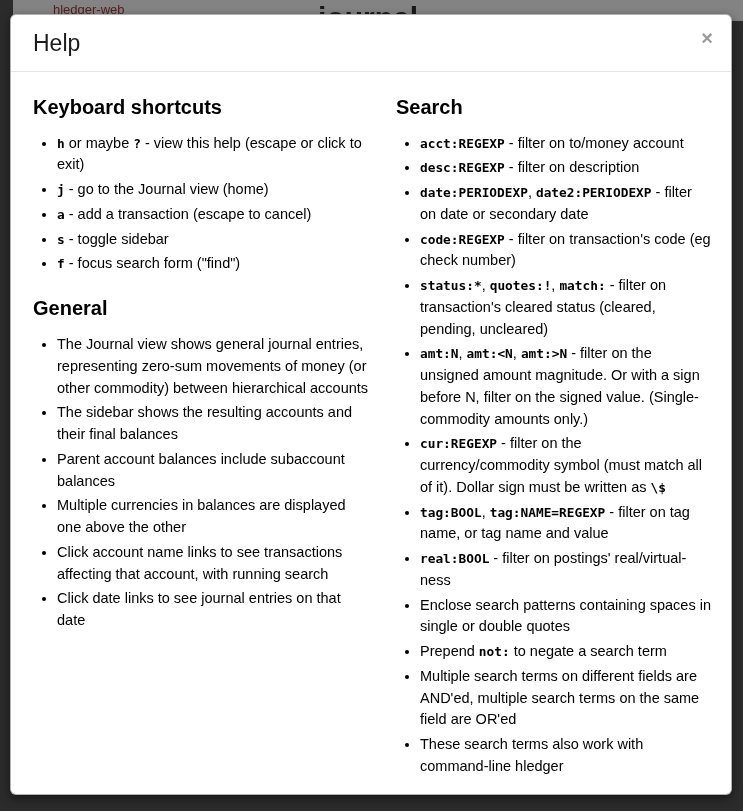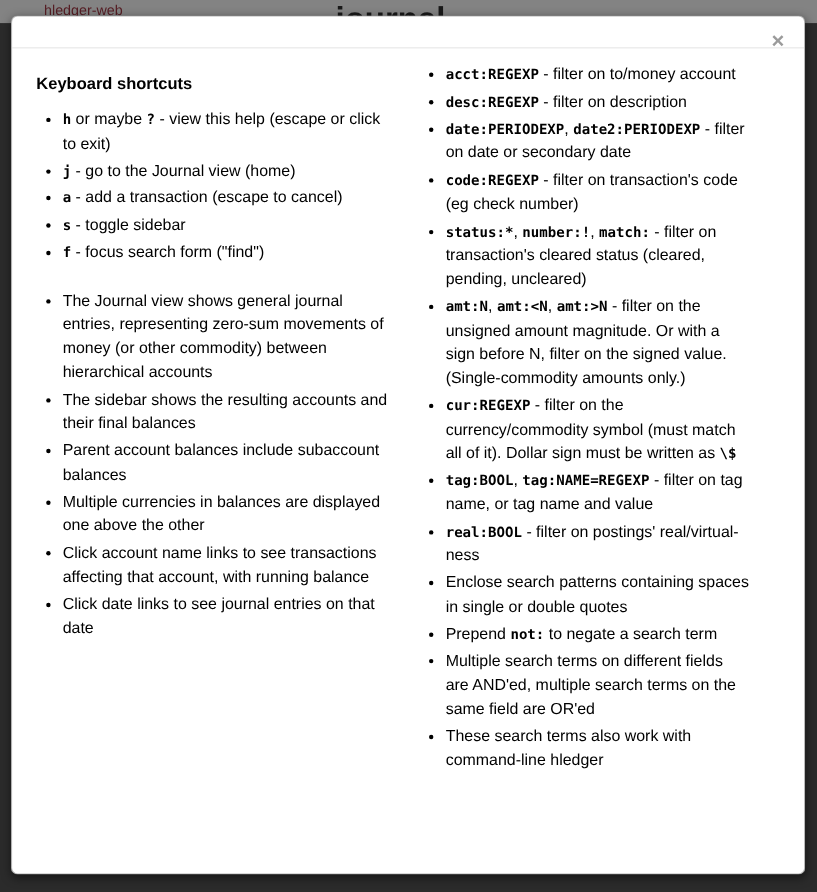--- a/index.html
+++ b/index.html
@@ -7,21 +7,21 @@
   body {
     width: 743px; height: 811px;
     position: relative;
     overflow: hidden;
     background: #3c3c3c;
     font-family: "Liberation Sans", sans-serif;
     color: #000;
   }
   
   .topbar {
-    position: absolute; top: 0; left: 0; right: 0;
+    position: absolute; top: 0; left: 13px; right: 0;
     height: 21px;
     background: #ffffff;
     overflow: hidden;
     z-index: 1;
   }
   .brand {
     position: absolute; left: 40px; top: 2px;
     font-size: 13px;
     color: #9a1f2e;
     text-decoration: none;
@@ -73,21 +73,21 @@
     margin-top: -2px;
   }
   .modal-body {
     padding: 14px 20px 20px 22px;
     display: flex;
   }
   .col { flex: 1 1 50%; min-width: 0; }
   .col + .col { padding-left: 24px; }
   .section-heading {
     margin: 10px 0 14px 0;
-    font-size: 15px;
+    font-size: 20px;
     font-weight: 700;
     color: #000;
   }
   ul.help-list {
     margin: 0 0 22px 0;
     padding-left: 24px;
     font-size: 14.5px;
     line-height: 1.5;
   }
   ul.help-list li { margin-bottom: 3px; }
@@ -105,47 +105,50 @@
 <div class="topbar">
   <a class="brand">hledger-web</a>
   <h1 class="bg-heading">journal</h1>
 </div>
 
 <div class="backdrop"></div>
 
 <div class="modal">
   <div class="modal-header">
     <span class="close">×</span>
+    <h2 class="modal-title">Help</h2>
   </div>
   <div class="modal-body">
     <div class="col">
       <h3 class="section-heading">Keyboard shortcuts</h3>
       <ul class="help-list">
           <li><code>h</code><span> or maybe </span><code>?</code><span> - view this help (escape or click to exit)</span></li>
           <li><code>j</code><span> - go to the Journal view (home)</span></li>
           <li><code>a</code><span> - add a transaction (escape to cancel)</span></li>
           <li><code>s</code><span> - toggle sidebar</span></li>
           <li><code>f</code><span> - focus search form ("find")</span></li>
         </ul>
+      <h3 class="section-heading">General</h3>
       <ul class="help-list">
           <li><span>The Journal view shows general journal entries, representing zero-sum movements of money (or other commodity) between hierarchical accounts</span></li>
           <li><span>The sidebar shows the resulting accounts and their final balances</span></li>
           <li><span>Parent account balances include subaccount balances</span></li>
           <li><span>Multiple currencies in balances are displayed one above the other</span></li>
-          <li><span>Click account name links to see transactions affecting that account, with running balance</span></li>
+          <li><span>Click account name links to see transactions affecting that account, with running search</span></li>
           <li><span>Click date links to see journal entries on that date</span></li>
         </ul>
     </div>
     <div class="col">
+      <h3 class="section-heading">Search</h3>
       <ul class="help-list">
           <li><code>acct:REGEXP</code><span> - filter on to/money account</span></li>
           <li><code>desc:REGEXP</code><span> - filter on description</span></li>
           <li><code>date:PERIODEXP</code><span>, </span><code>date2:PERIODEXP</code><span> - filter on date or secondary date</span></li>
           <li><code>code:REGEXP</code><span> - filter on transaction's code (eg check number)</span></li>
-          <li><code>status:*</code><span>, </span><code>number:!</code><span>, </span><code>match:</code><span> - filter on transaction's cleared status (cleared, pending, uncleared)</span></li>
+          <li><code>status:*</code><span>, </span><code>quotes:!</code><span>, </span><code>match:</code><span> - filter on transaction's cleared status (cleared, pending, uncleared)</span></li>
           <li><code>amt:N</code><span>, </span><code>amt:&lt;N</code><span>, </span><code>amt:&gt;N</code><span> - filter on the unsigned amount magnitude. Or with a sign before N, filter on the signed value. (Single-commodity amounts only.)</span></li>
           <li><code>cur:REGEXP</code><span> - filter on the currency/commodity symbol (must match all of it). Dollar sign must be written as </span><code>\$</code></li>
           <li><code>tag:BOOL</code><span>, </span><code>tag:NAME=REGEXP</code><span> - filter on tag name, or tag name and value</span></li>
           <li><code>real:BOOL</code><span> - filter on postings' real/virtual-ness</span></li>
           <li><span>Enclose search patterns containing spaces in single or double quotes</span></li>
           <li><span>Prepend </span><code>not:</code><span> to negate a search term</span></li>
           <li><span>Multiple search terms on different fields are AND'ed, multiple search terms on the same field are OR'ed</span></li>
           <li><span>These search terms also work with command-line hledger</span></li>
         </ul>
     </div>

